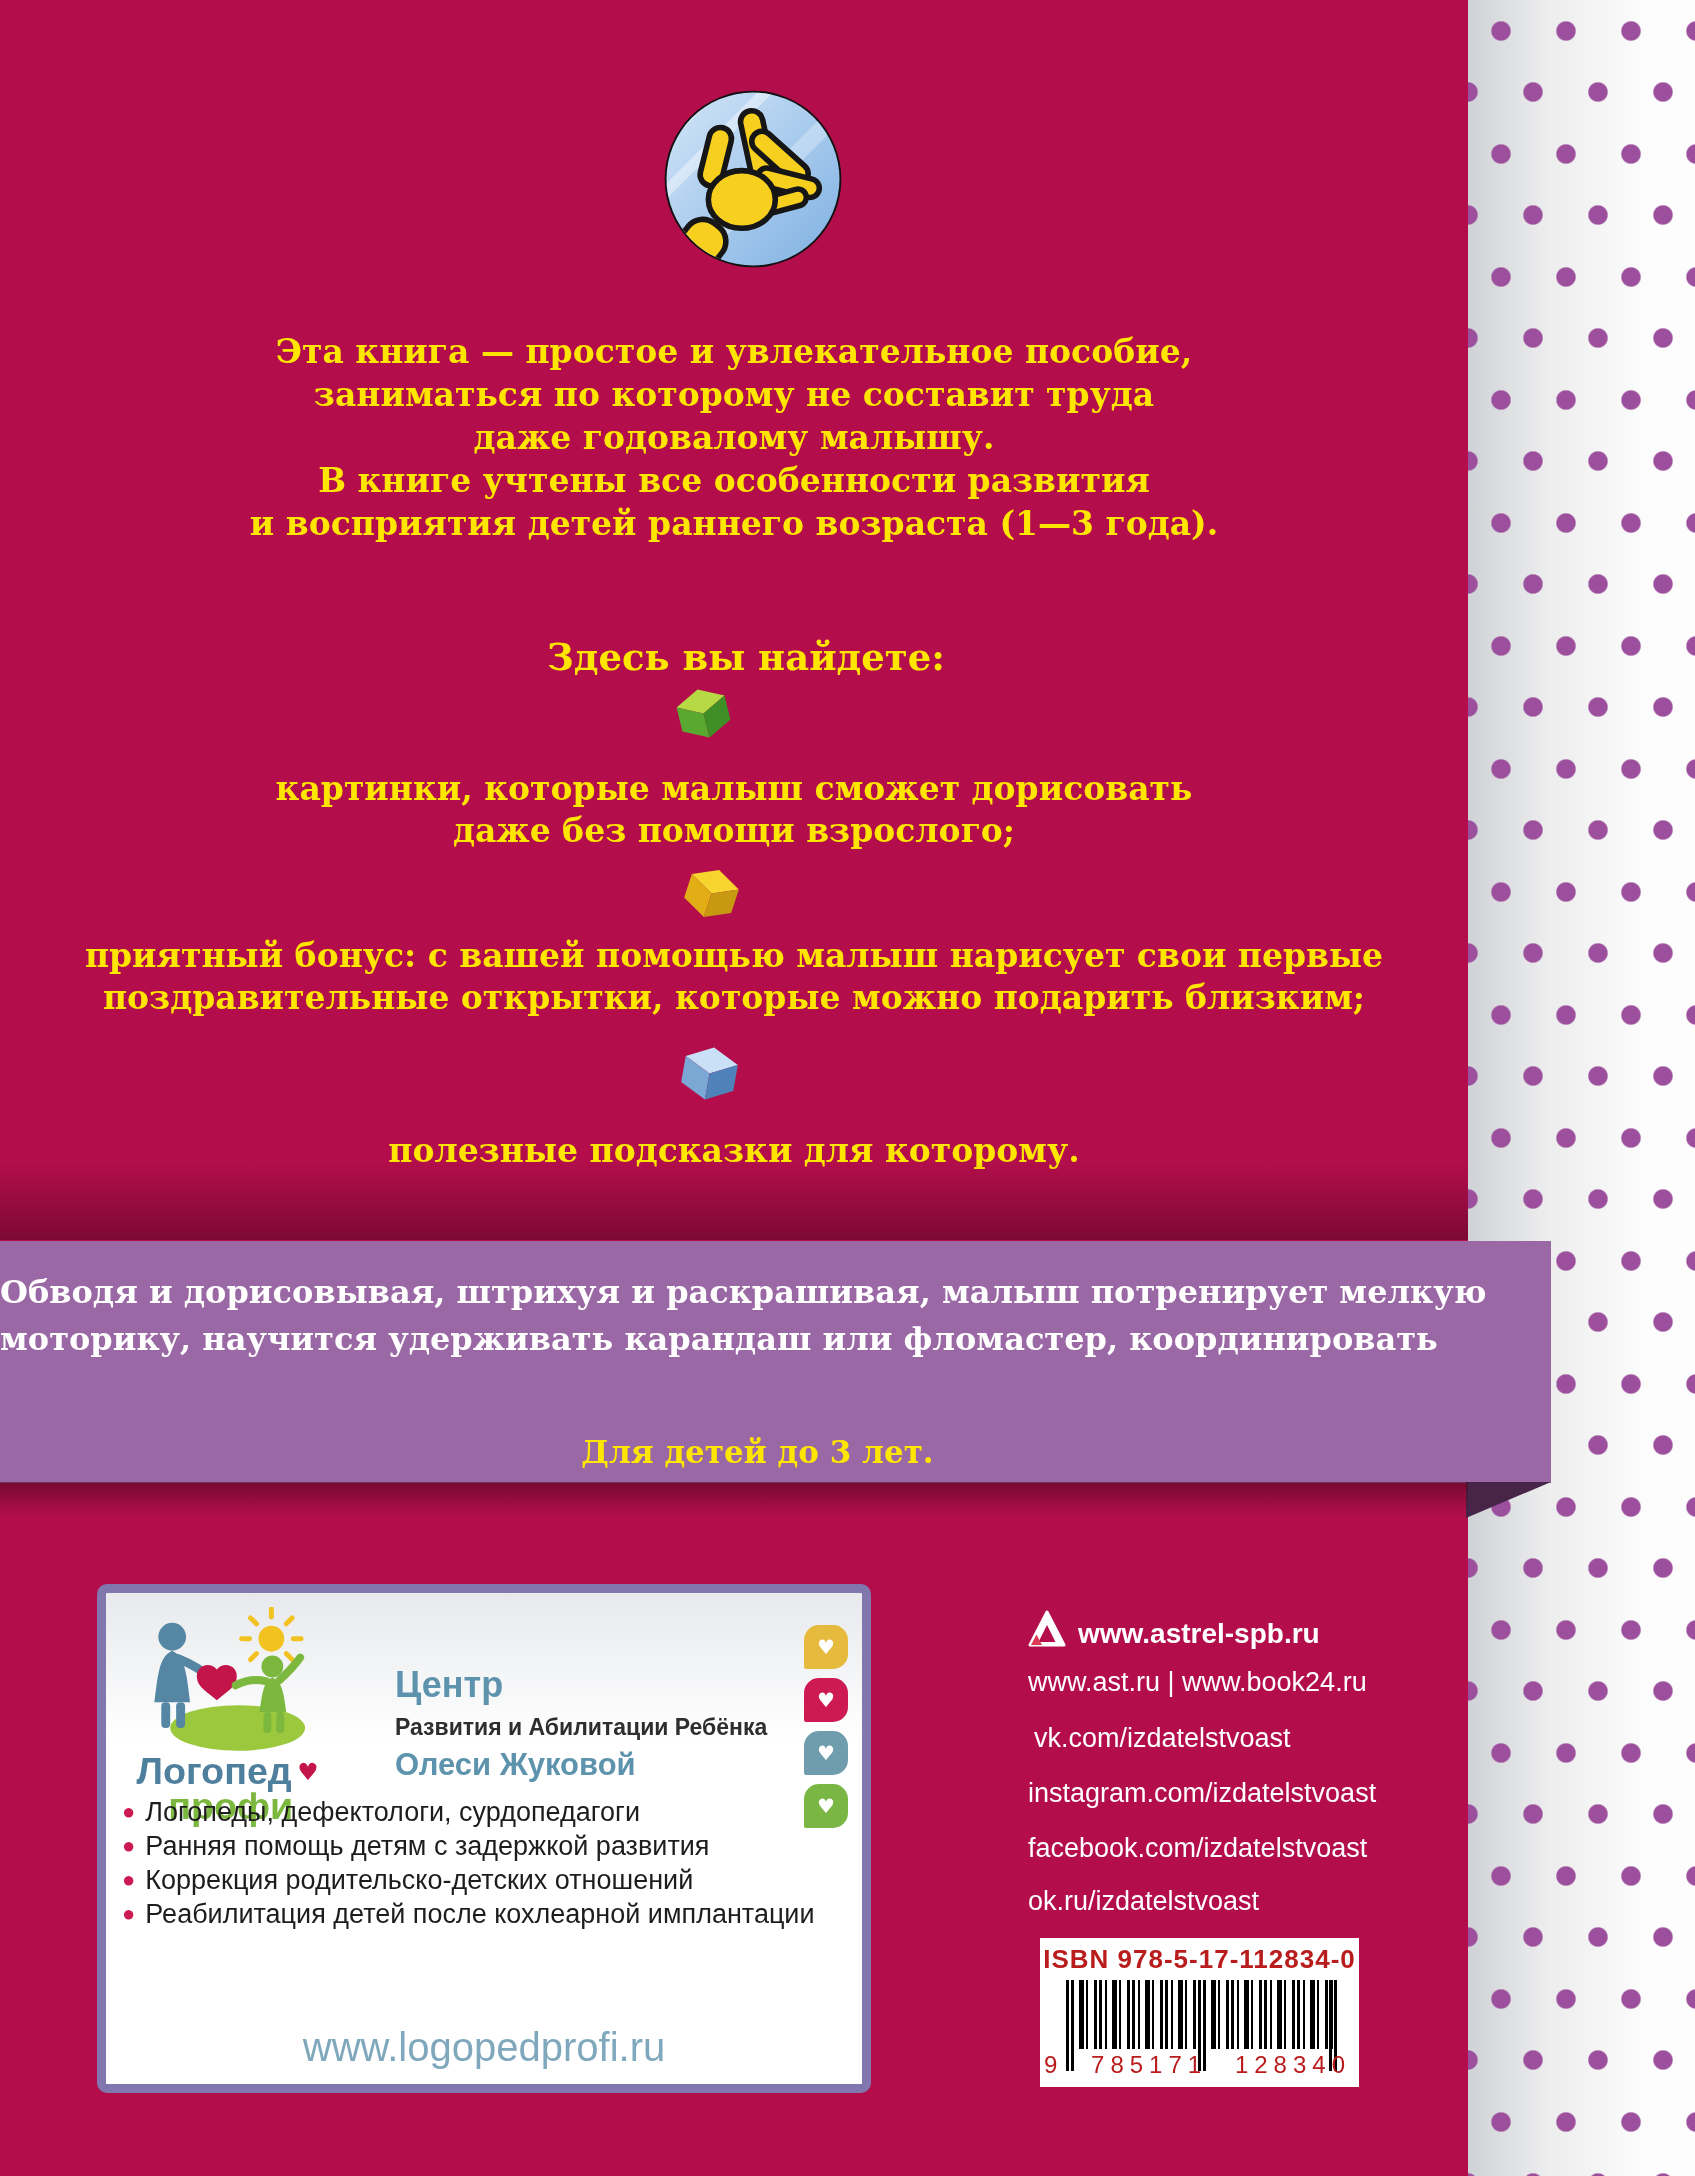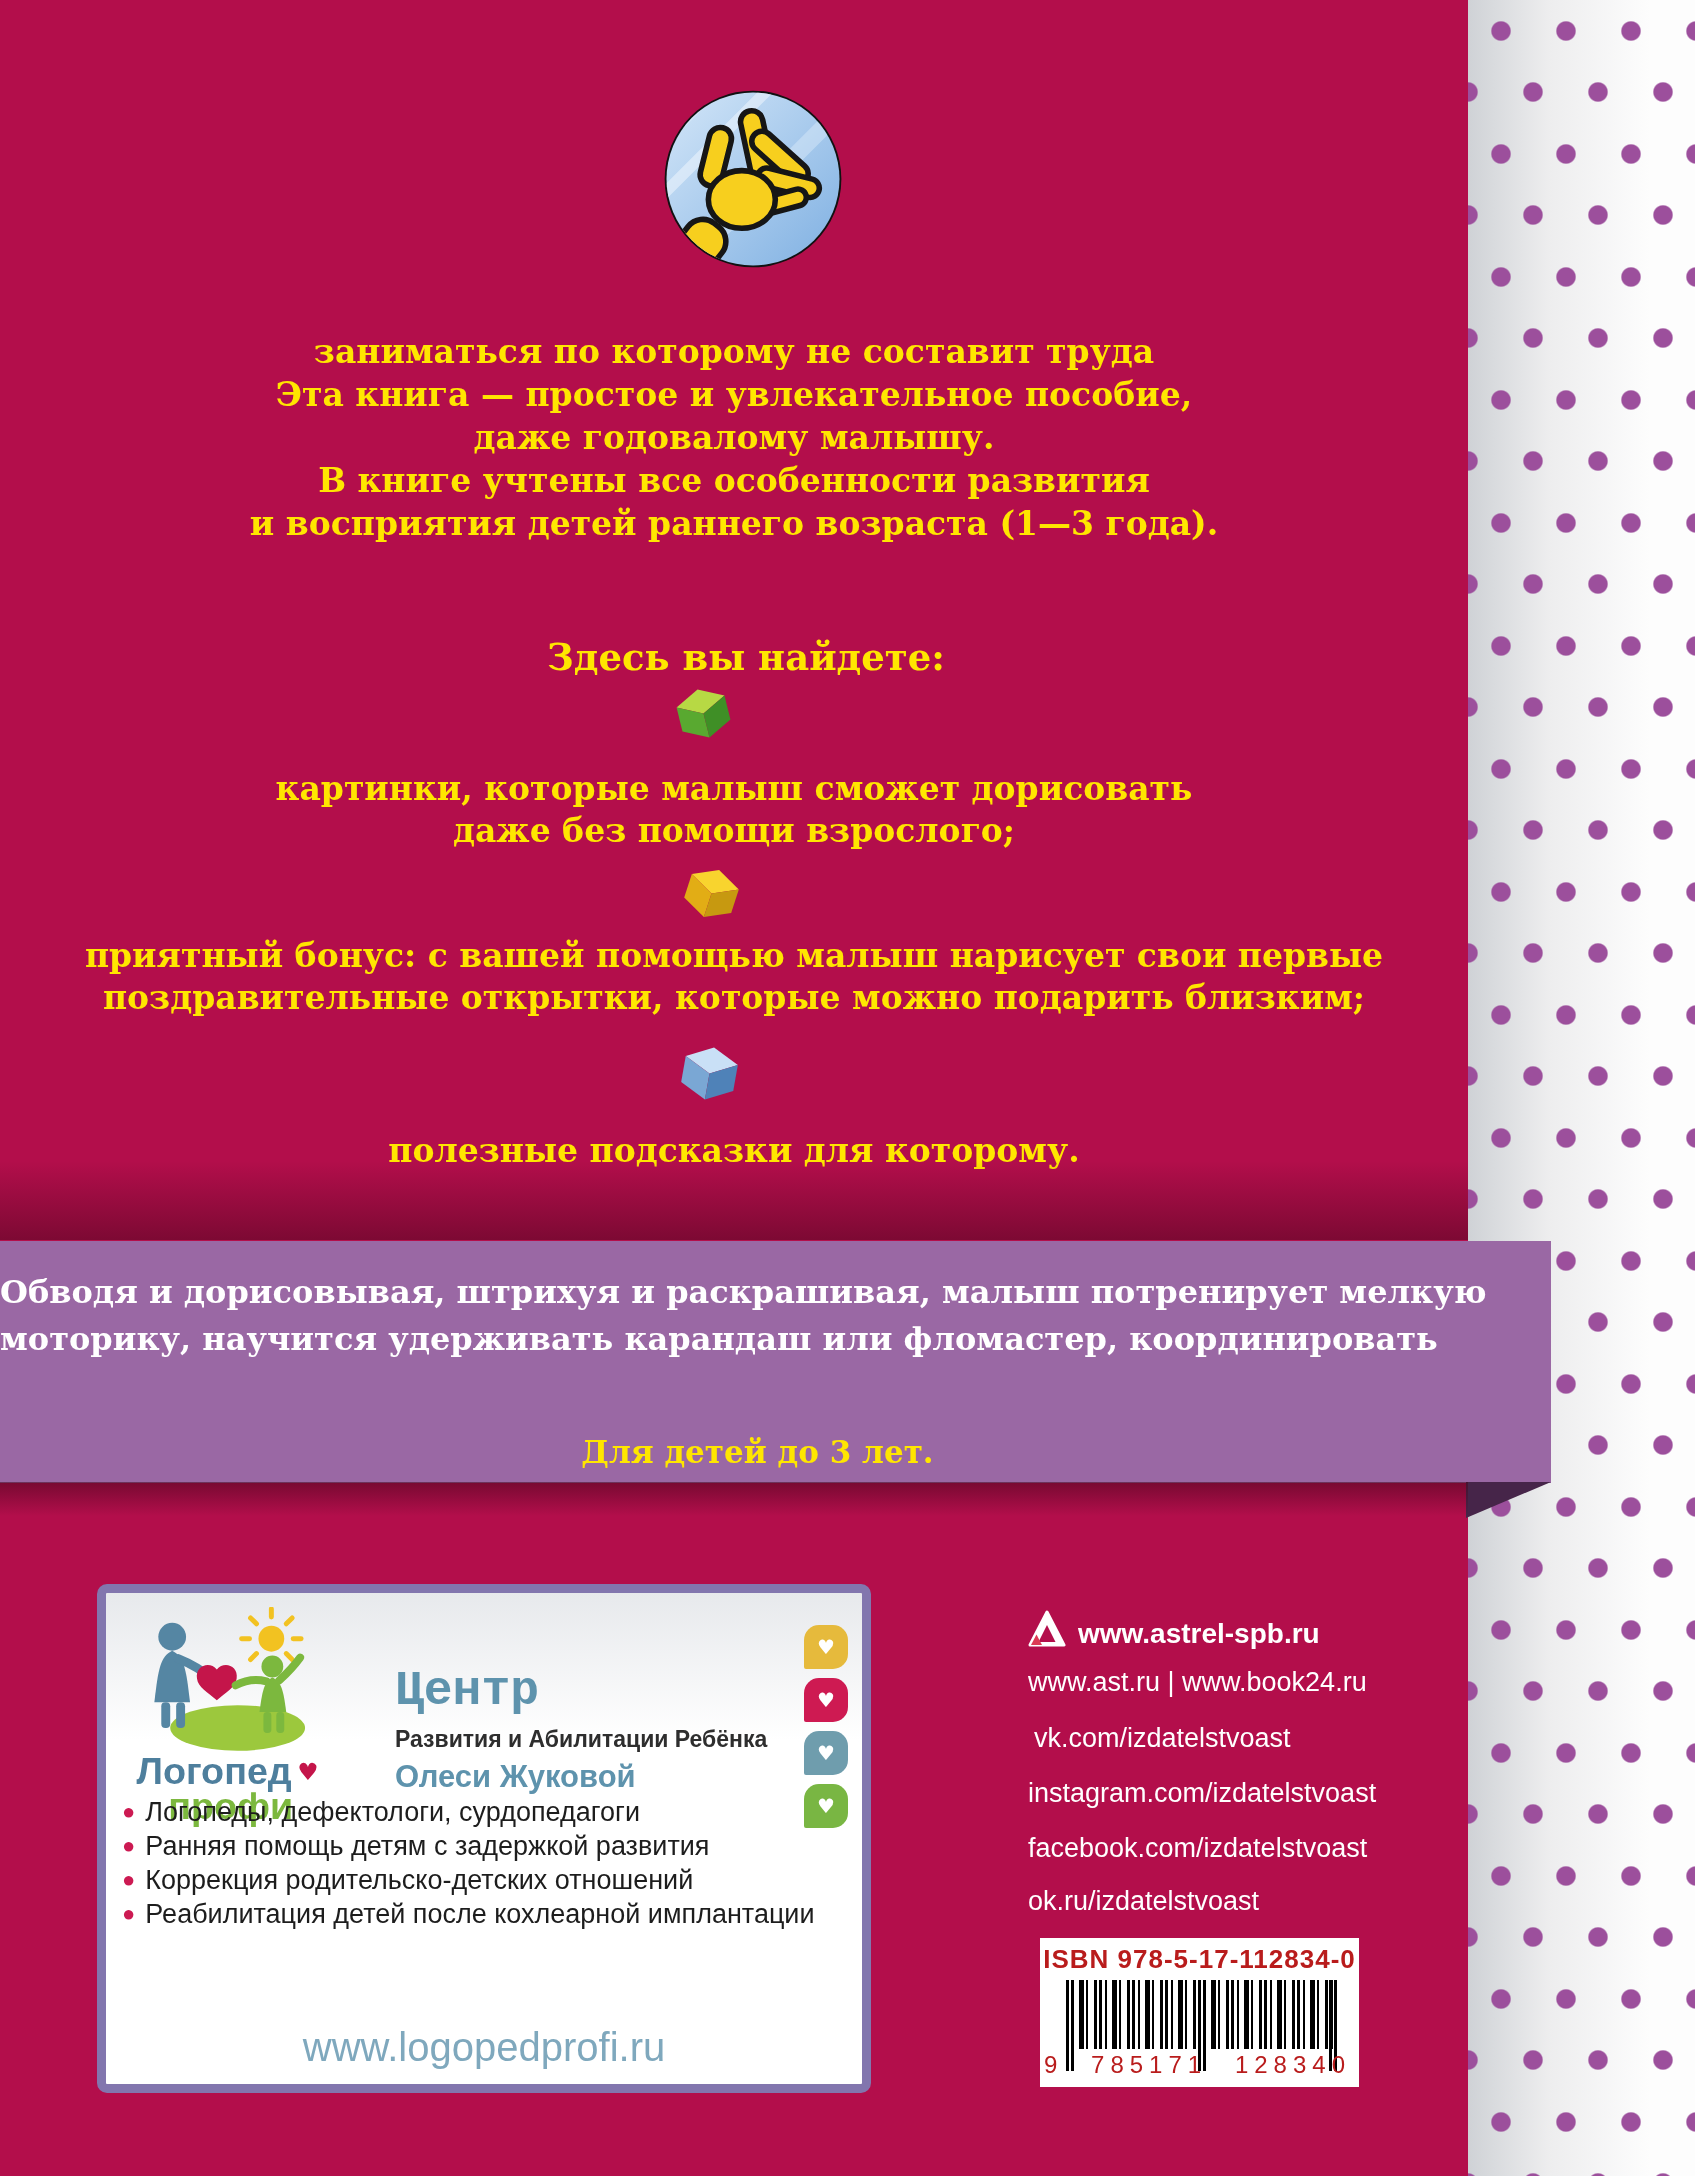--- a/index.html
+++ b/index.html
@@ -43,21 +43,21 @@
     font-size:32px;line-height:47px;font-weight:700;}
   .banner-age{position:absolute;left:0;top:193px;width:1515px;color:#ffe600;
     font-size:31px;font-weight:700;text-align:center;}
   
   .card{position:absolute;left:97px;top:1584px;width:774px;height:509px;box-sizing:border-box;
     border:9px solid #8276ae;border-radius:10px;
     background:linear-gradient(to bottom,#e7e9ec 0%,#ffffff 30%);
     font-family:"Liberation Sans",sans-serif;}
   .card-logo{position:absolute;left:14px;top:14px;width:269px;height:238px;}
   .card-center{position:absolute;left:289px;top:71px;color:#5e93ad;}
-  .cc1{font-size:48px;font-weight:700;font-family:Liberation Mono, monospace;}
+  .cc1{font-size:36px;font-weight:700;}
   .cc2{font-size:23px;font-weight:700;color:#2e2e2e;margin-top:8px;}
   .cc3{font-size:31px;font-weight:700;margin-top:6px;}
   .leafs{position:absolute;right:14px;top:32px;}
   .leaf{width:44px;height:44px;border-radius:15px 15px 15px 2px;margin-bottom:9px;
     display:flex;align-items:center;justify-content:center;color:#fff;font-size:20px;
     font-family:"DejaVu Sans",sans-serif;}
   .lf-yellow{background:#e6ba3c;}
   .lf-red{background:#ce1a52;}
   .lf-blue{background:#6f9dad;}
   .lf-green{background:#79b643;}
@@ -119,22 +119,22 @@
           <rect x="118" y="40" width="22" height="74" rx="11" transform="rotate(-48 129 77)"></rect>
           <rect x="128" y="70" width="20" height="68" rx="10" transform="rotate(-76 138 104)"></rect>
           <rect x="120" y="96" width="18" height="58" rx="9" transform="rotate(-105 129 125)"></rect>
           <ellipse cx="88" cy="122" rx="36" ry="31"></ellipse>
         </g>
       </g>
     </svg>
   </div>
 
   <div class="intro y">
+    <div>Эта книга — простое и увлекательное пособие,</div>
     <div>заниматься по которому не составит труда</div>
-    <div>Эта книга — простое и увлекательное пособие,</div>
     <div>даже годовалому малышу.</div>
     <div>В книге учтены все особенности развития</div>
     <div>и восприятия детей раннего возраста (1—3 года).</div>
   </div>
 
   <div class="find-head y">Здесь вы найдете:</div>
 
   <div class="cube cube-green">
     <svg viewBox="0 0 60 60" width="100%" height="100%">
       <polygon points="30,4 56,17 30,30 4,17" fill="#b7d944"></polygon>

